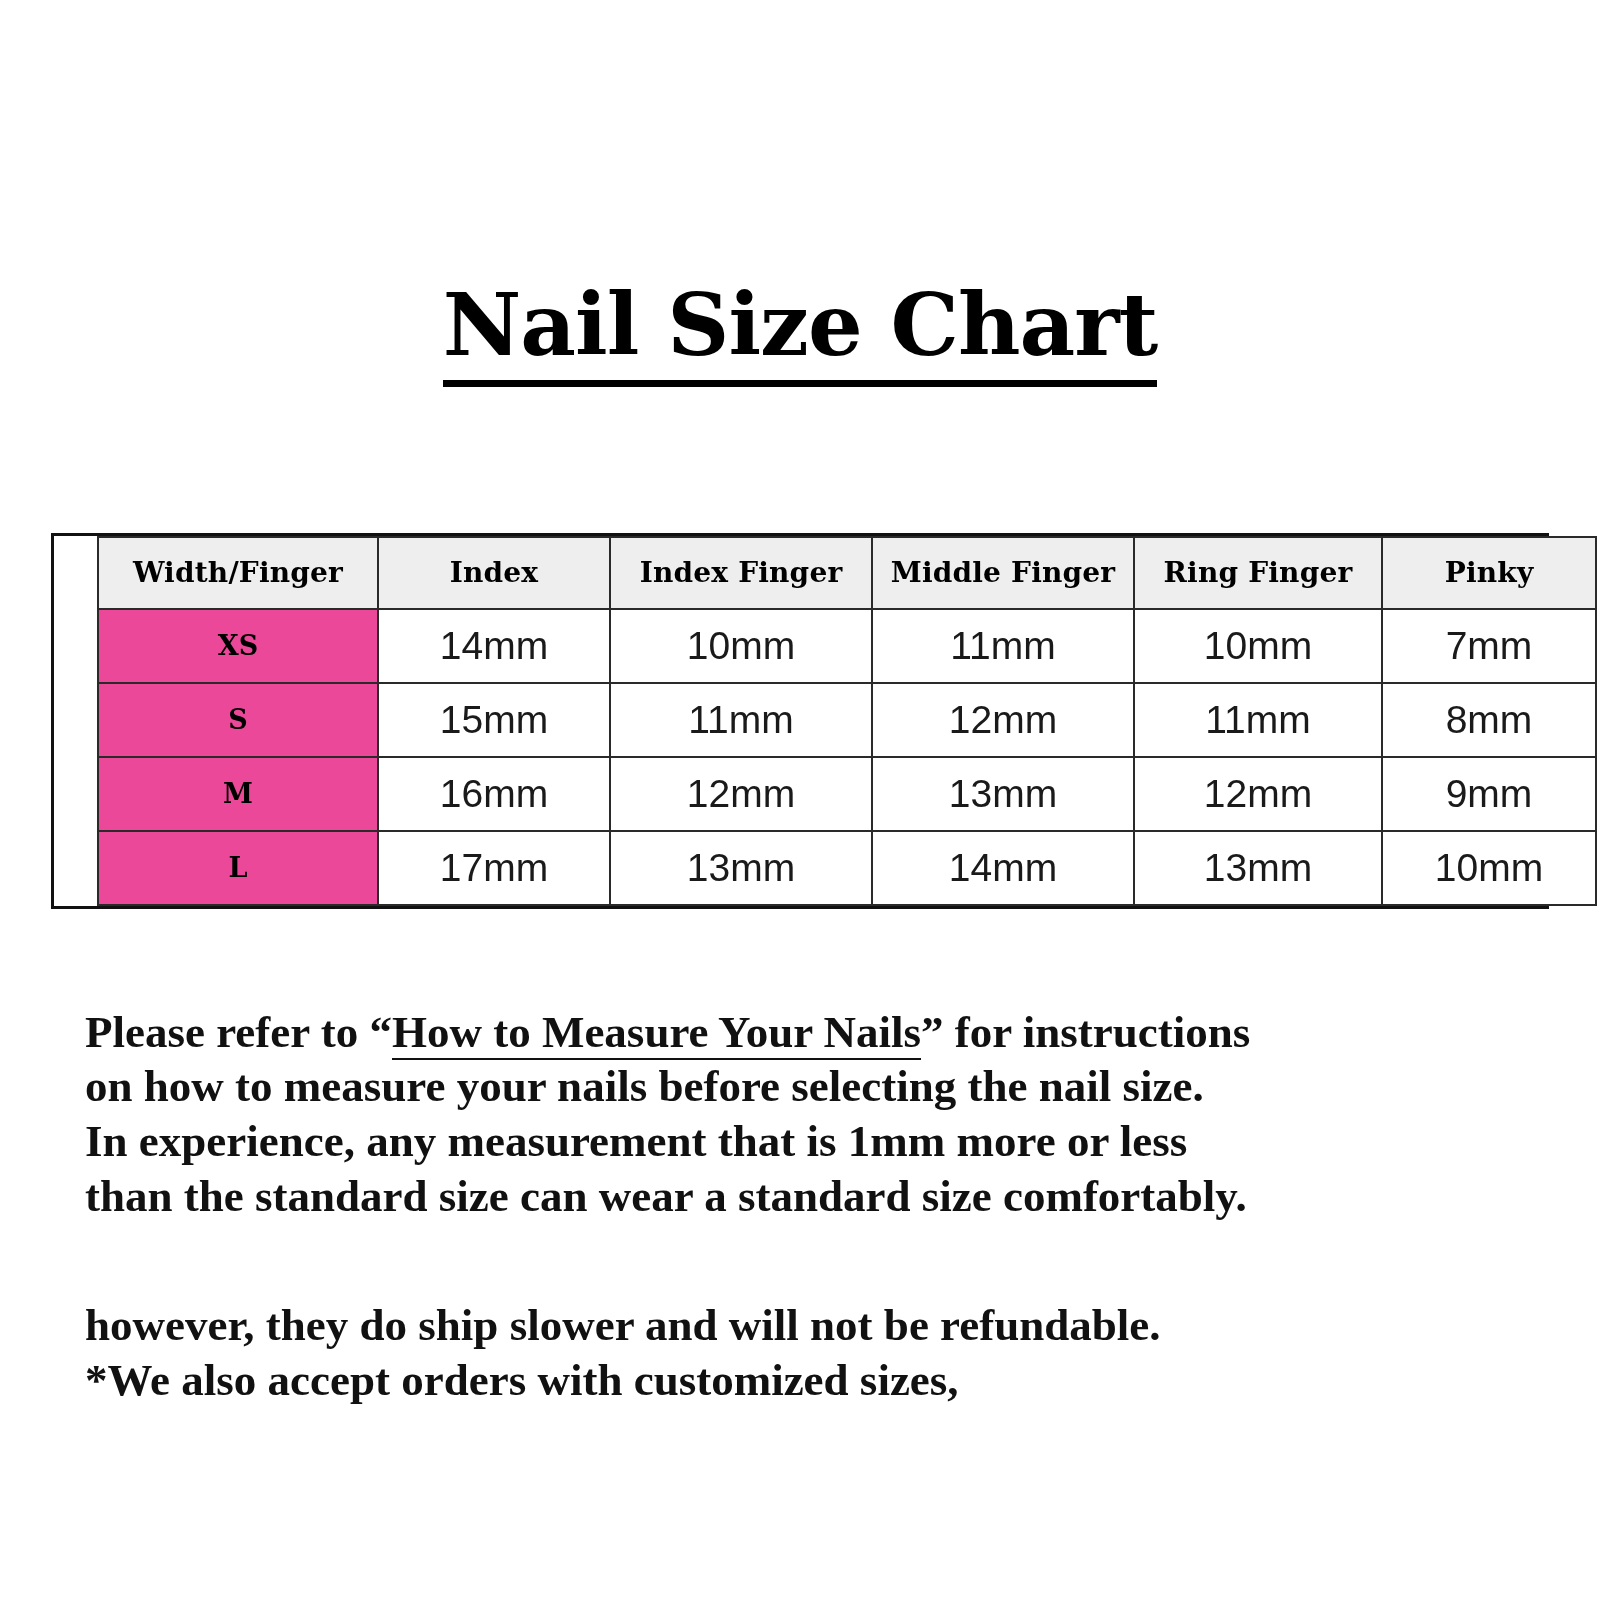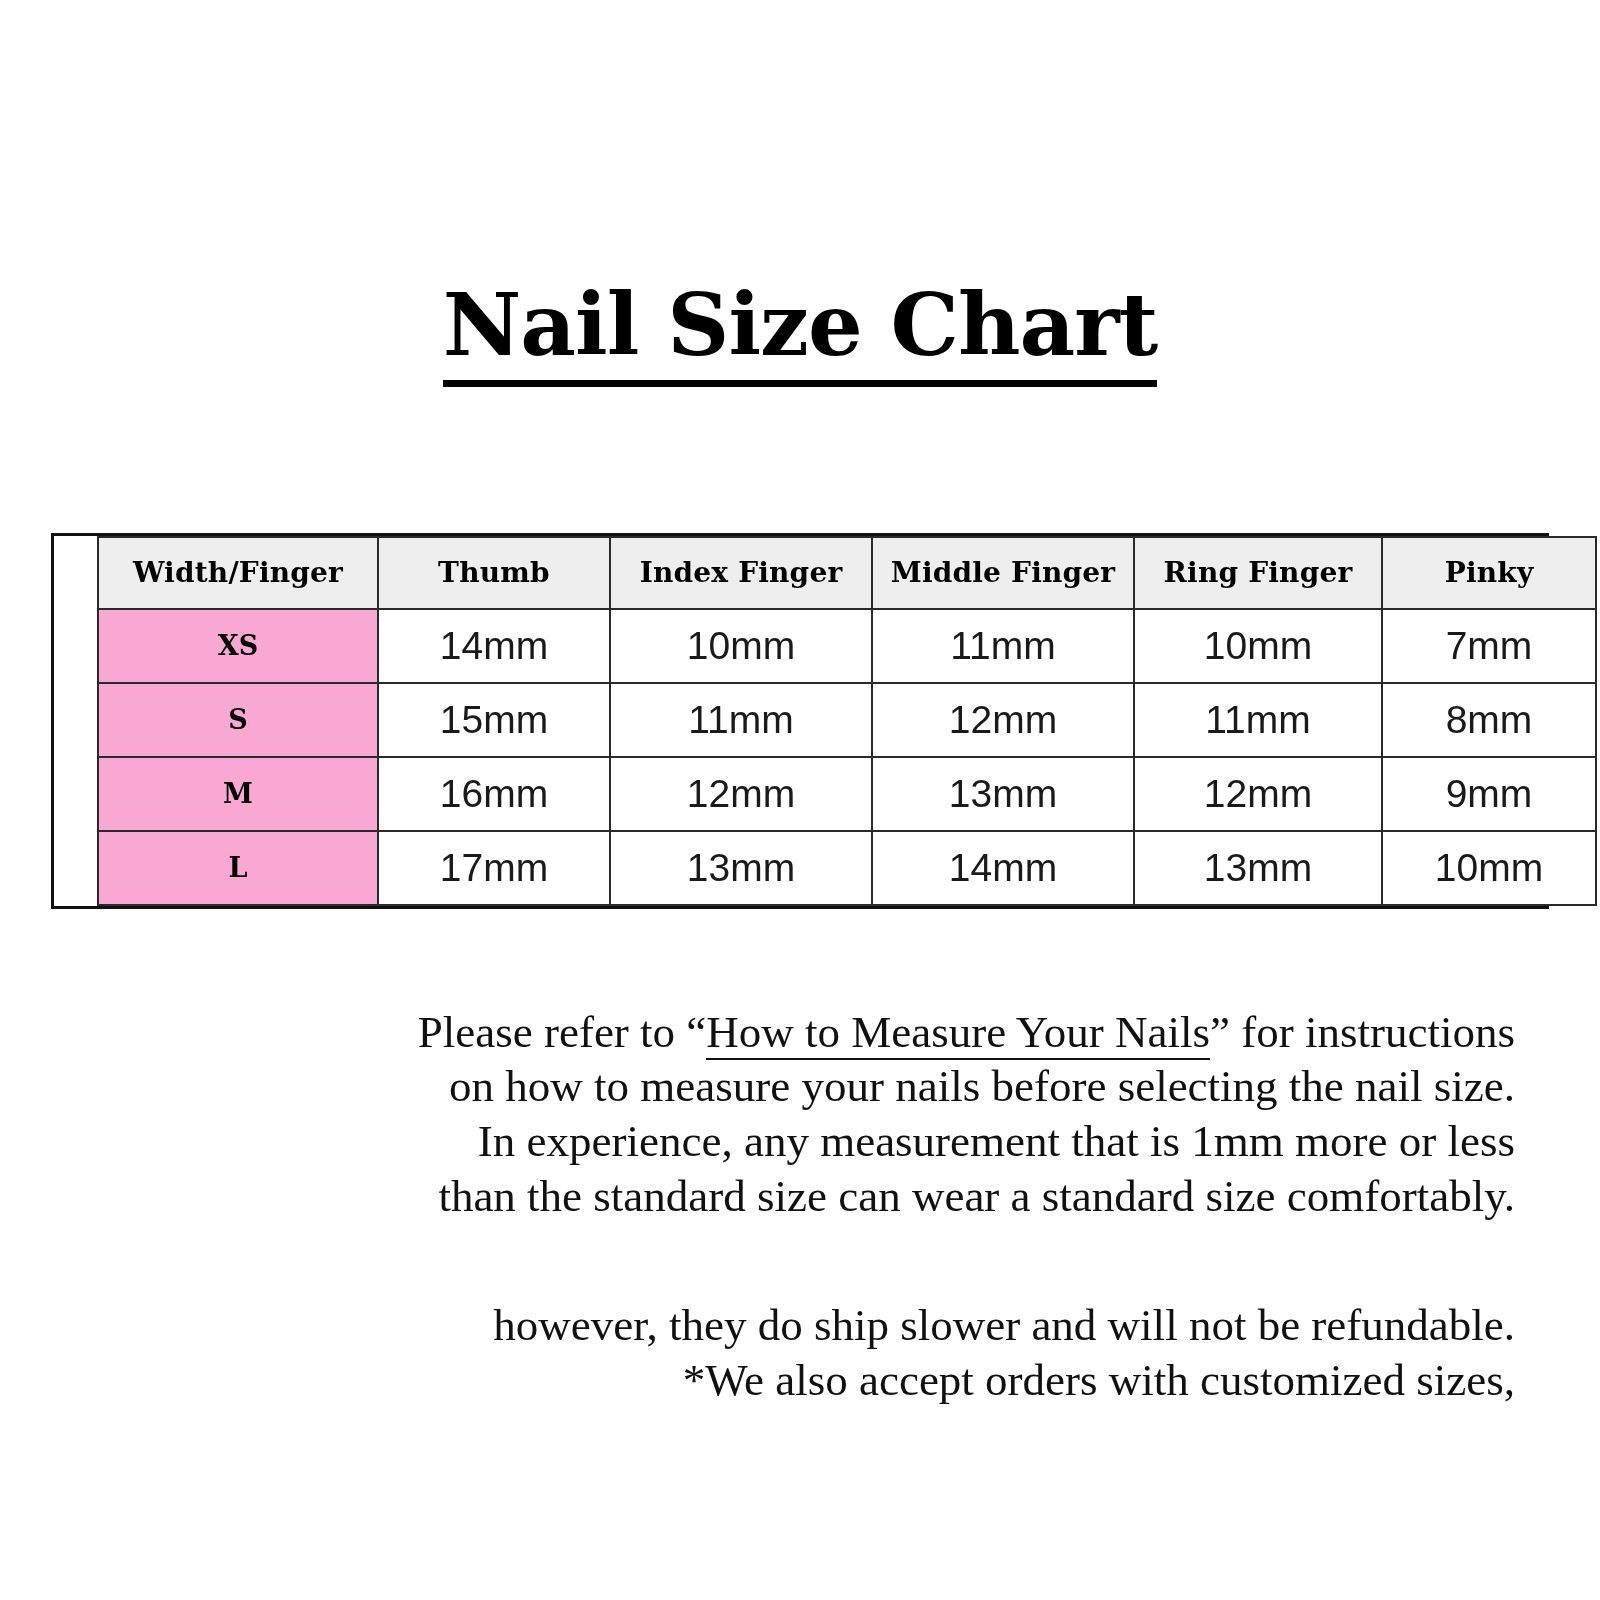--- a/index.html
+++ b/index.html
@@ -62,21 +62,21 @@
   table.size-table thead th {
     background: #eeeeee;
     font-family: "DejaVu Serif", serif;
     font-weight: bold;
     font-size: 28px;
     height: 68px;
     color: #000000;
     letter-spacing: 0.2px;
   }
   table.size-table tbody th.rowhead {
-    background: #f9a8d4;
+    background: #ec4899;
     font-family: "DejaVu Serif", serif;
     font-weight: bold;
     font-size: 27px;
     height: 70px;
     color: #000000;
   }
   table.size-table tbody td {
     background: #ffffff;
     font-family: "Liberation Sans", sans-serif;
     font-size: 39px;
@@ -88,21 +88,22 @@
   col.c2 { width: 262px; }
   col.c3 { width: 262px; }
   col.c4 { width: 248px; }
   col.c5 { width: 214px; }
 
   
   .notes {
     margin: 0 auto;
     margin-top: 96px;
     width: 1430px;
-    text-align: right;
+    text-align: left;
+    font-weight: bold;
   }
   .note-line {
     font-family: "Liberation Serif", serif;
     font-size: 45px;
     line-height: 1.22;
     color: #111111;
     white-space: nowrap;
   }
   .underline-span {
     border-bottom: 2px solid #111111;
@@ -127,21 +128,21 @@
         <col class="c0">
           <col class="c1">
           <col class="c2">
           <col class="c3">
           <col class="c4">
           <col class="c5">
       </colgroup>
       <thead>
         <tr>
           <th>Width/Finger</th>
-          <th>Thumb</th>
+          <th>Index</th>
           <th>Index Finger</th>
           <th>Middle Finger</th>
           <th>Ring Finger</th>
           <th>Pinky</th>
         </tr>
       </thead>
       <tbody>
         <tr>
           <th class="rowhead">XS</th>
           <td>14mm</td>

